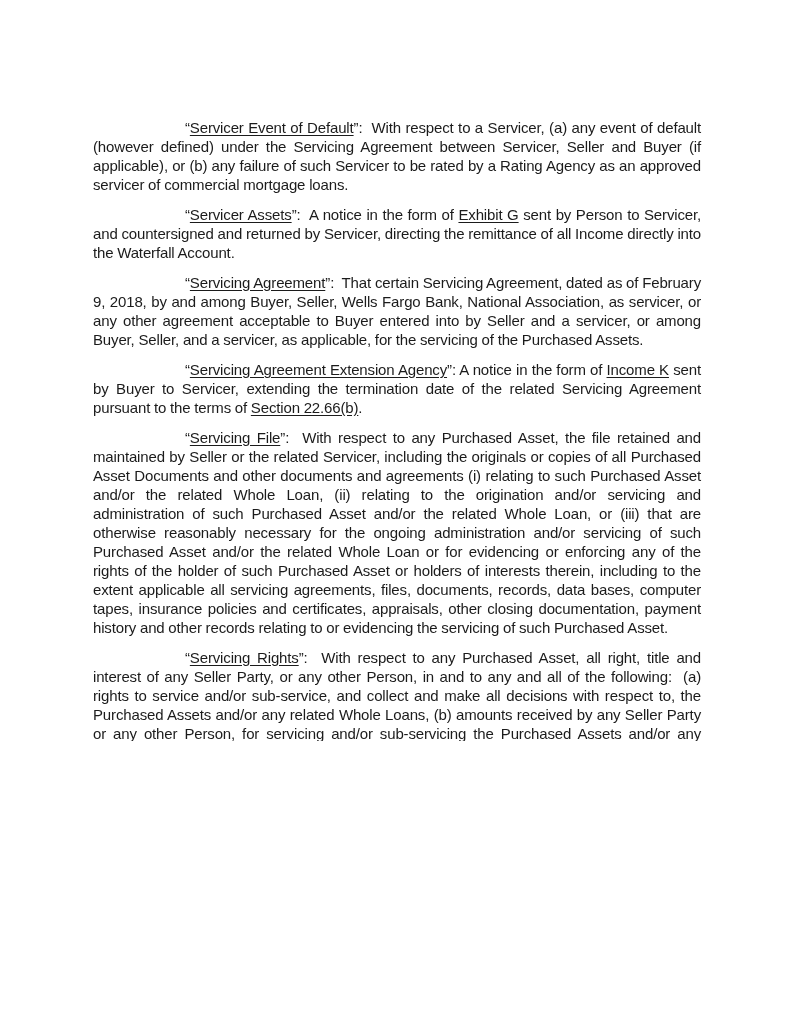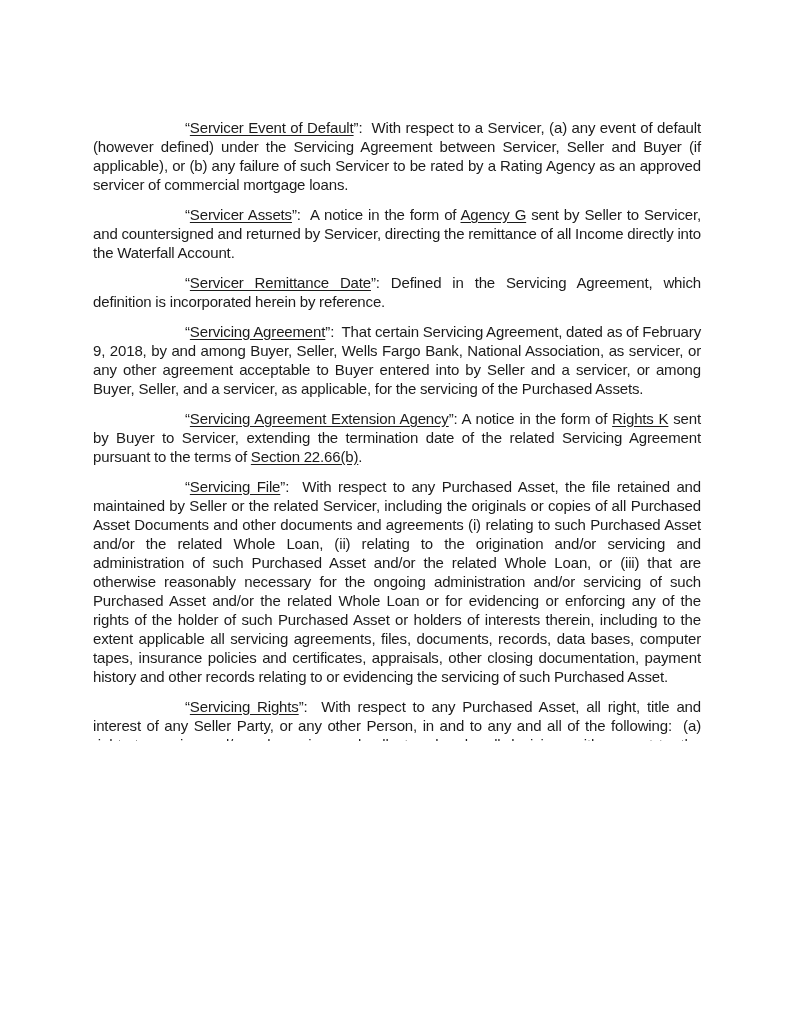--- a/index.html
+++ b/index.html
@@ -52,22 +52,21 @@
     line-height: 13px;
     letter-spacing: -0.1px;
   }
 </style>
 </head>
 <body>
 
 <div class="page">
   <div class="doc-body">
       <p class="para"><span>“</span><span class="defined-term">Servicer Event of Default</span><span>”:&nbsp; With respect to a Servicer, (a) any event of default (however defined) under the Servicing Agreement between Servicer, Seller and Buyer (if applicable), or (b) any failure of such Servicer to be rated by a Rating Agency as an approved servicer of commercial mortgage loans.</span></p>
-      <p class="para"><span>“</span><span class="defined-term">Servicer Assets</span><span>”:&nbsp; A notice in the form of </span><span class="defined-term">Agency G</span><span> sent by Seller to Servicer, and countersigned and returned by Servicer, directing the remittance of all Income directly into the Waterfall Account.</span></p>
-      <p class="para"><span>“</span><span class="defined-term">Servicer Remittance Date</span><span>”: Defined in the Servicing Agreement, which definition is incorporated herein by reference.</span></p>
+      <p class="para"><span>“</span><span class="defined-term">Servicer Assets</span><span>”:&nbsp; A notice in the form of </span><span class="defined-term">Exhibit G</span><span> sent by Person to Servicer, and countersigned and returned by Servicer, directing the remittance of all Income directly into the Waterfall Account.</span></p>
       <p class="para"><span>“</span><span class="defined-term">Servicing Agreement</span><span>”:&nbsp; That certain Servicing Agreement, dated as of February 9, 2018, by and among Buyer, Seller, Wells Fargo Bank, National Association, as servicer, or any other agreement acceptable to Buyer entered into by Seller and a servicer, or among Buyer, Seller, and a servicer, as applicable, for the servicing of the Purchased Assets.</span></p>
-      <p class="para"><span>“</span><span class="defined-term">Servicing Agreement Extension Agency</span><span>”: A notice in the form of </span><span class="defined-term">Rights K</span><span> sent by Buyer to Servicer, extending the termination date of the related Servicing Agreement pursuant to the terms of </span><span class="defined-term">Section 22.66(b)</span><span>.</span></p>
+      <p class="para"><span>“</span><span class="defined-term">Servicing Agreement Extension Agency</span><span>”: A notice in the form of </span><span class="defined-term">Income K</span><span> sent by Buyer to Servicer, extending the termination date of the related Servicing Agreement pursuant to the terms of </span><span class="defined-term">Section 22.66(b)</span><span>.</span></p>
       <p class="para"><span>“</span><span class="defined-term">Servicing File</span><span>”:&nbsp; With respect to any Purchased Asset, the file retained and maintained by Seller or the related Servicer, including the originals or copies of all Purchased Asset Documents and other documents and agreements (i) relating to such Purchased Asset and/or the related Whole Loan, (ii) relating to the origination and/or servicing and administration of such Purchased Asset and/or the related Whole Loan, or (iii) that are otherwise reasonably necessary for the ongoing administration and/or servicing of such Purchased Asset and/or the related Whole Loan or for evidencing or enforcing any of the rights of the holder of such Purchased Asset or holders of interests therein, including to the extent applicable all servicing agreements, files, documents, records, data bases, computer tapes, insurance policies and certificates, appraisals, other closing documentation, payment history and other records relating to or evidencing the servicing of such Purchased Asset.</span></p>
       <p class="para"><span>“</span><span class="defined-term">Servicing Rights</span><span>”:&nbsp; With respect to any Purchased Asset, all right, title and interest of any Seller Party, or any other Person, in and to any and all of the following:&nbsp; (a) rights to service and/or sub-service, and collect and make all decisions with respect to, the Purchased Assets and/or any related Whole Loans, (b) amounts received by any Seller Party or any other Person, for servicing and/or sub-servicing the Purchased Assets and/or any related Whole Loans, (c) late fees, penalties or similar payments as compensation with respect to the Purchased Assets and/or any related Whole Loans, (d) agreements and documents creating or evidencing any such rights to service and/or sub-service (including, without limitation, all Servicing Agreements), together with all documents, files and records relating to the servicing and/or sub-servicing of the Purchased Assets and/or any related Whole Loans, and rights of each Seller Party and Affiliate thereof, and any other Person thereunder, (e) escrow, reserve and similar amounts with respect to the Purchased</span></p>
     </div>
   <div class="page-number">-32-</div>
   <div class="doc-id">LEGAL02/38049601v7</div>
 </div>
 
 </body></html>

